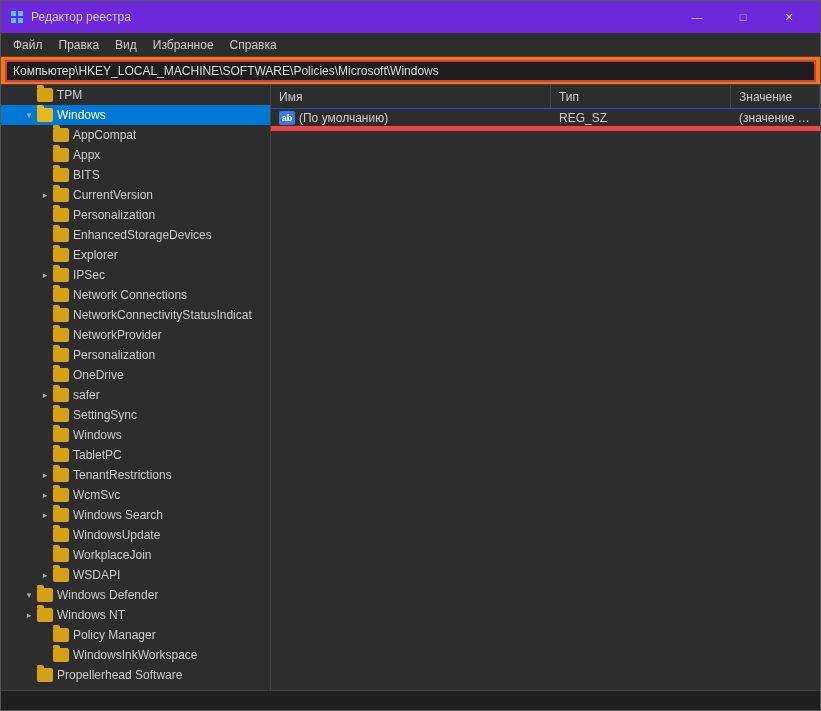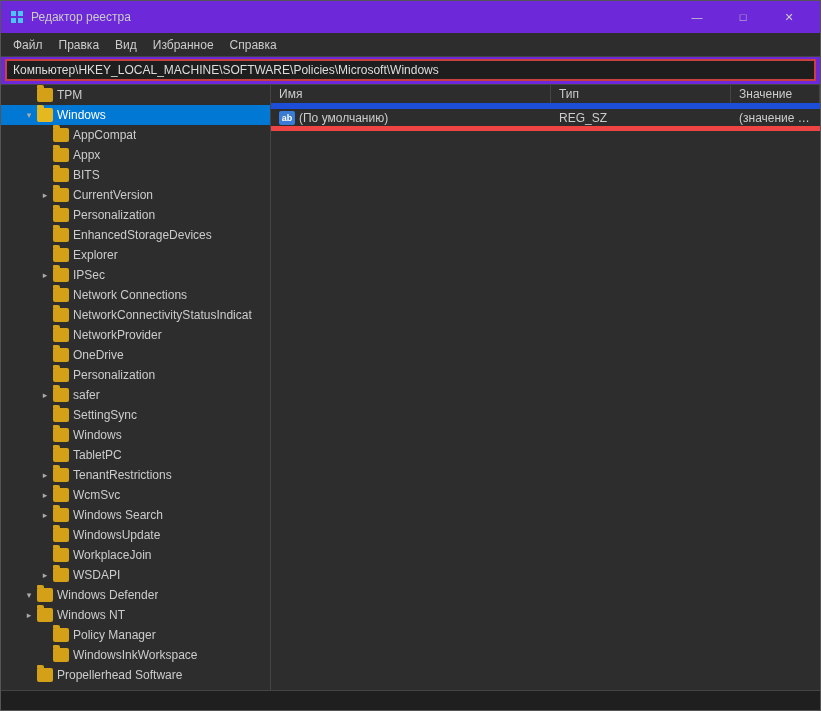--- a/index.html
+++ b/index.html
@@ -74,23 +74,24 @@
       flex-shrink: 0;
     }
     .menu-item {
       color: #ccc;
       padding: 2px 8px;
       cursor: pointer;
       font-size: 12px;
     }
 
     .address-bar {
-      background: #6d28d9;
+      background: #f97316;
       height: 28px;
       display: flex;
+      align-items: center;
       padding: 2px 4px;
       border-bottom: 1px solid #444;
       flex-shrink: 0;
     }
     .address-box {
       border: 2px solid #c94040;
       background: #1e1e1e;
       color: #ddd;
       font-size: 12px;
       padding: 2px 6px;
@@ -182,21 +183,21 @@
       background: #2d2d2d;
       display: flex;
       flex-direction: column;
       overflow: hidden;
     }
 
     .content-header {
       display: flex;
       height: 24px;
       align-items: center;
-      border-bottom: 6px solid #1d4ed8;
+      border-bottom: 1px solid #1d4ed8;
       background: #2d2d2d;
       flex-shrink: 0;
     }
     .col-header {
       color: #ccc;
       font-size: 12px;
       padding: 2px 8px;
       border-right: 1px solid #444;
       height: 100%;
       display: flex;
@@ -361,26 +362,26 @@
           <span class="tree-label">NetworkConnectivityStatusIndicat</span>
         </div>
         <div class="tree-item indent2">
           <span class="expander none"></span>
           <span class="folder-icon"></span>
           <span class="tree-label">NetworkProvider</span>
         </div>
         <div class="tree-item indent2">
           <span class="expander none"></span>
           <span class="folder-icon"></span>
+          <span class="tree-label">Personalization</span>
+        </div>
+        <div class="tree-item indent2">
+          <span class="expander none"></span>
+          <span class="folder-icon"></span>
           <span class="tree-label">OneDrive</span>
-        </div>
-        <div class="tree-item indent2">
-          <span class="expander none"></span>
-          <span class="folder-icon"></span>
-          <span class="tree-label">Personalization</span>
         </div>
         <div class="tree-item indent2">
           <span class="expander collapsed"></span>
           <span class="folder-icon"></span>
           <span class="tree-label">safer</span>
         </div>
         <div class="tree-item indent2">
           <span class="expander none"></span>
           <span class="folder-icon"></span>
           <span class="tree-label">SettingSync</span>

